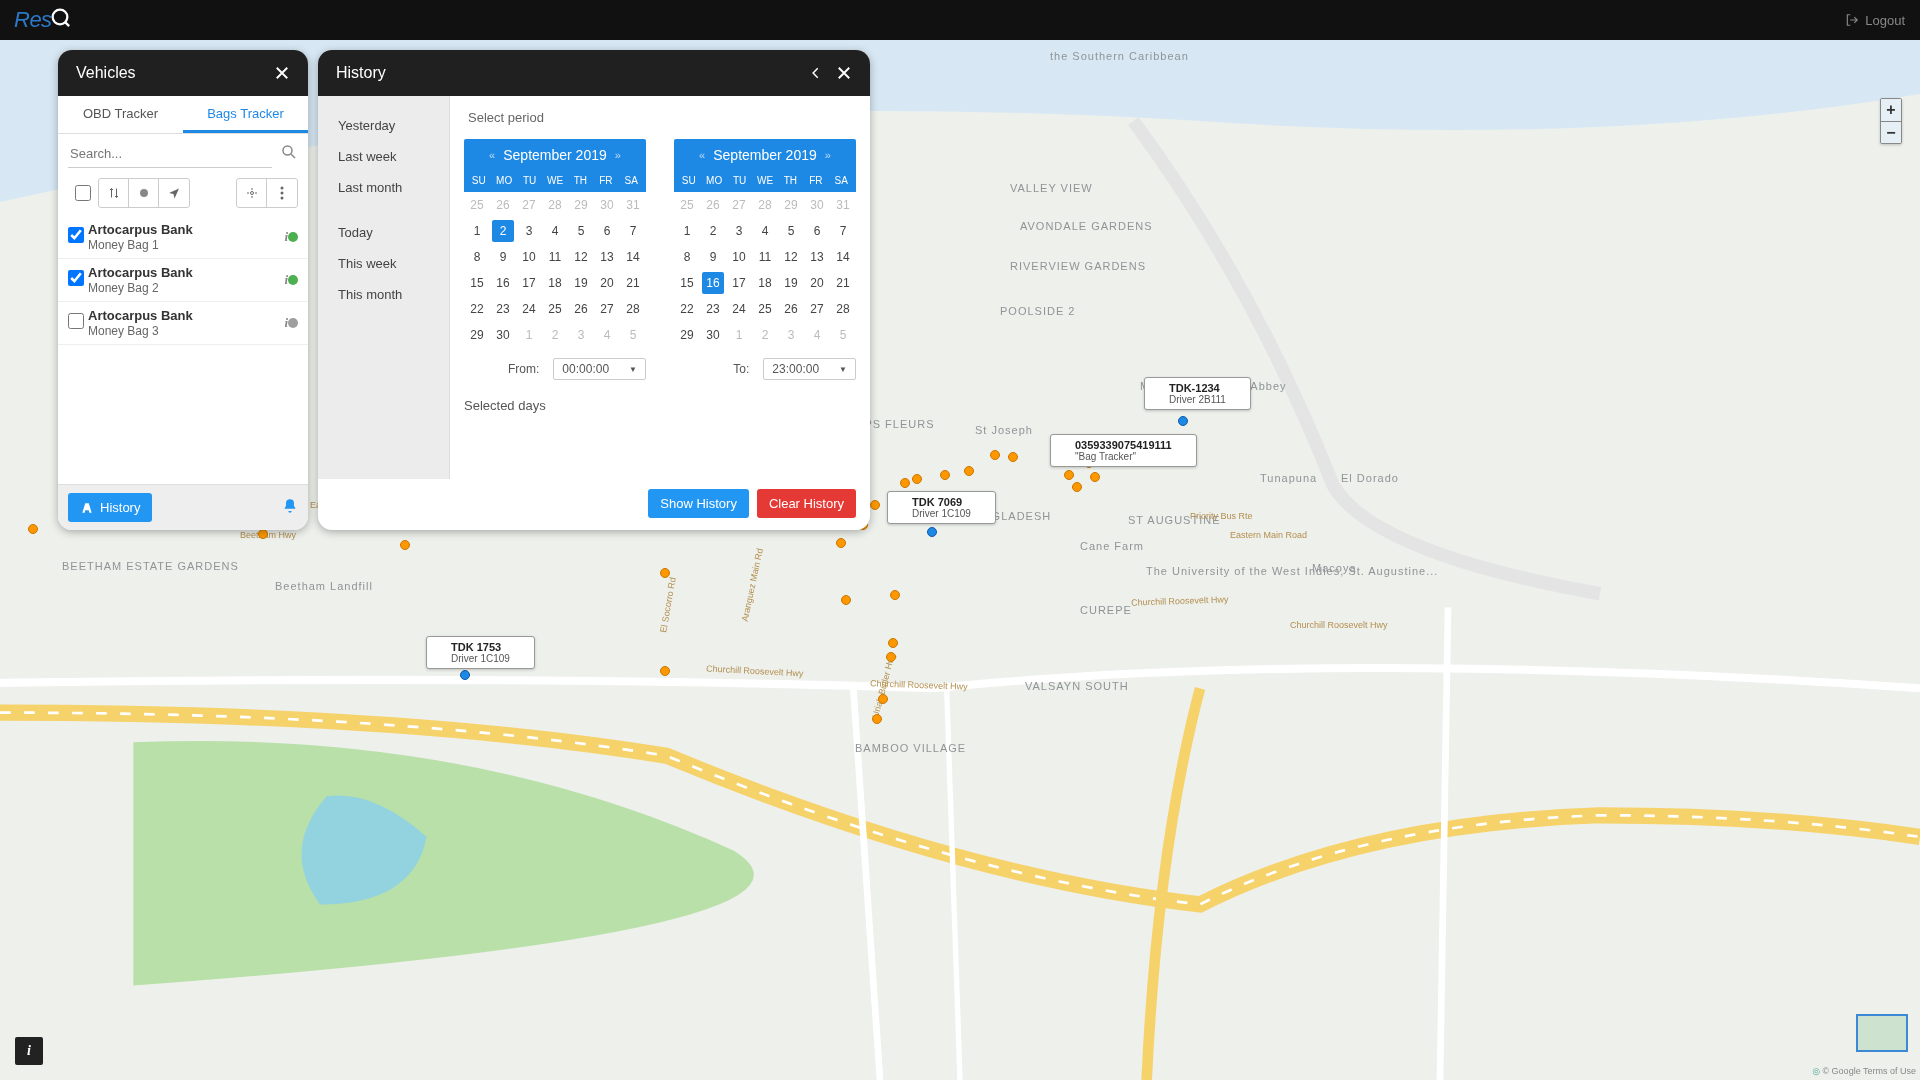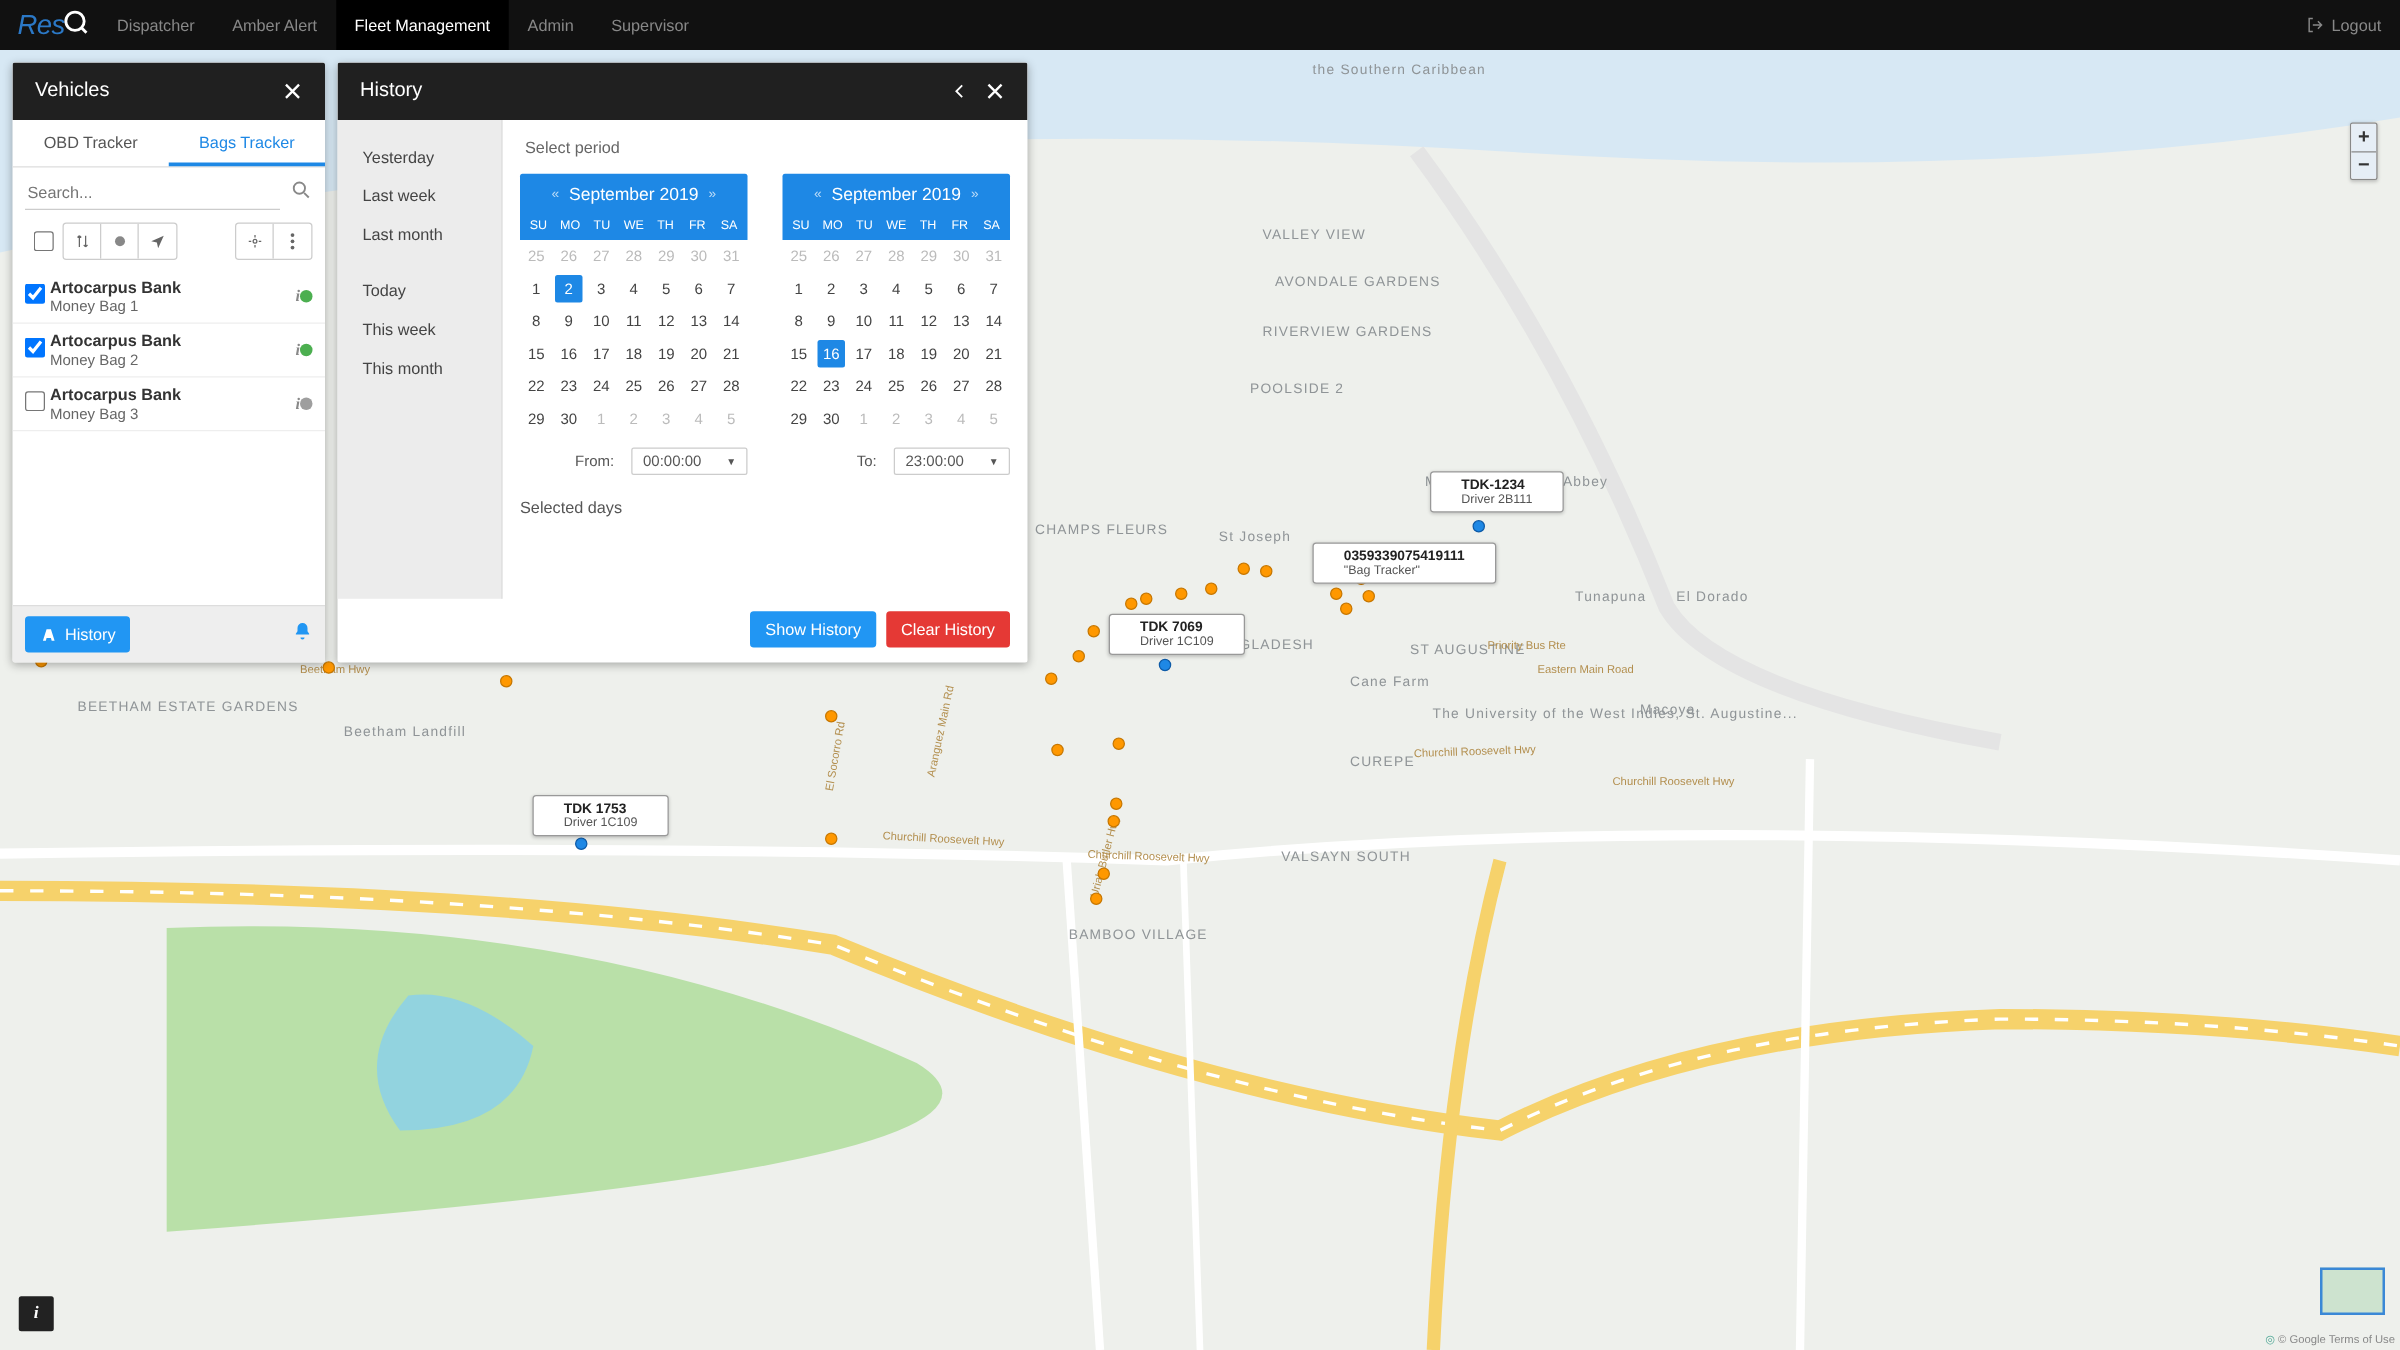--- a/index.html
+++ b/index.html
@@ -16,21 +16,21 @@
 .nav-item { padding: 0 15px; display: flex; align-items: center; color: #888; cursor: pointer; }
 .nav-item.active { background: #000; color: #fff; font-weight:500;}
 .nav-spacer { flex: 1; }
 .logout { padding: 0 15px; display:flex; align-items:center; gap:6px; color:#888; cursor:pointer;}
 
 
 .map { position: absolute; top: 40px; left: 0; right: 0; bottom: 0; background: linear-gradient(180deg, #e7f0e8 0%, #e7f0e8 30%, #e6e6e6 30%, #e6e6e6 100%); overflow:hidden;}
 .map-svg { position:absolute; inset:0; width:100%; height:100%; }
 
 
-.panel { position: absolute; top: 50px; background: #fff; border-radius: 2px; box-shadow: 0 2px 8px rgba(0,0,0,0.3); display:flex; flex-direction:column; overflow:hidden;}
+.panel { position: absolute; top: 50px; background: #fff; border-radius: 14px; box-shadow: 0 2px 8px rgba(0,0,0,0.3); display:flex; flex-direction:column; overflow:hidden;margin-left:48px;}
 .panel-header { background: #202020; color: #fff; height: 46px; display:flex; align-items:center; padding: 0 12px 0 18px; font-size:16px;}
 .panel-header .spacer { flex:1; }
 .panel-header .icon-btn { width: 28px; height: 28px; display:flex; align-items:center; justify-content:center; cursor:pointer; color:#fff;}
 
 .vehicles-panel { left: 10px; width: 250px; height: 480px;}
 .history-panel { left: 270px; width: 552px; height: 480px; }
 
 
 .tabrow { display:flex; height: 38px; border-bottom: 1px solid #ddd; }
 .tabrow .tab { flex:1; display:flex; align-items:center; justify-content:center; font-size:13px; color:#555; cursor:pointer; border-bottom: 3px solid transparent;}
@@ -108,27 +108,20 @@
 <body>
 
 <div class="topnav">
   <div class="logo">
     <span class="res">Res</span>
       <span class="q"><svg class="qsvg" viewBox="0 0 24 24">
           <circle cx="12" cy="12" r="8" fill="none" stroke="#fff" stroke-width="2.5"></circle>
           <line x1="17" y1="17" x2="22" y2="22" stroke="#fff" stroke-width="2.5"></line>
         </svg></span>
   </div>
-  <div class="nav-items" id="nav-items">
-      <div class="nav-item">Dispatcher</div>
-      <div class="nav-item">Amber Alert</div>
-      <div class="nav-item active">Fleet Management</div>
-      <div class="nav-item">Admin</div>
-      <div class="nav-item">Supervisor</div>
-    </div>
   <div class="nav-spacer"></div>
   <div class="logout">
     <svg width="14" height="14" viewBox="0 0 24 24">
         <path fill="none" stroke="#888" stroke-width="2" d="M9 3h-5v18h5 M16 17l5-5-5-5 M21 12h-12"></path>
       </svg>
     <span>Logout</span>
   </div>
 </div>
 
 <div class="map">

